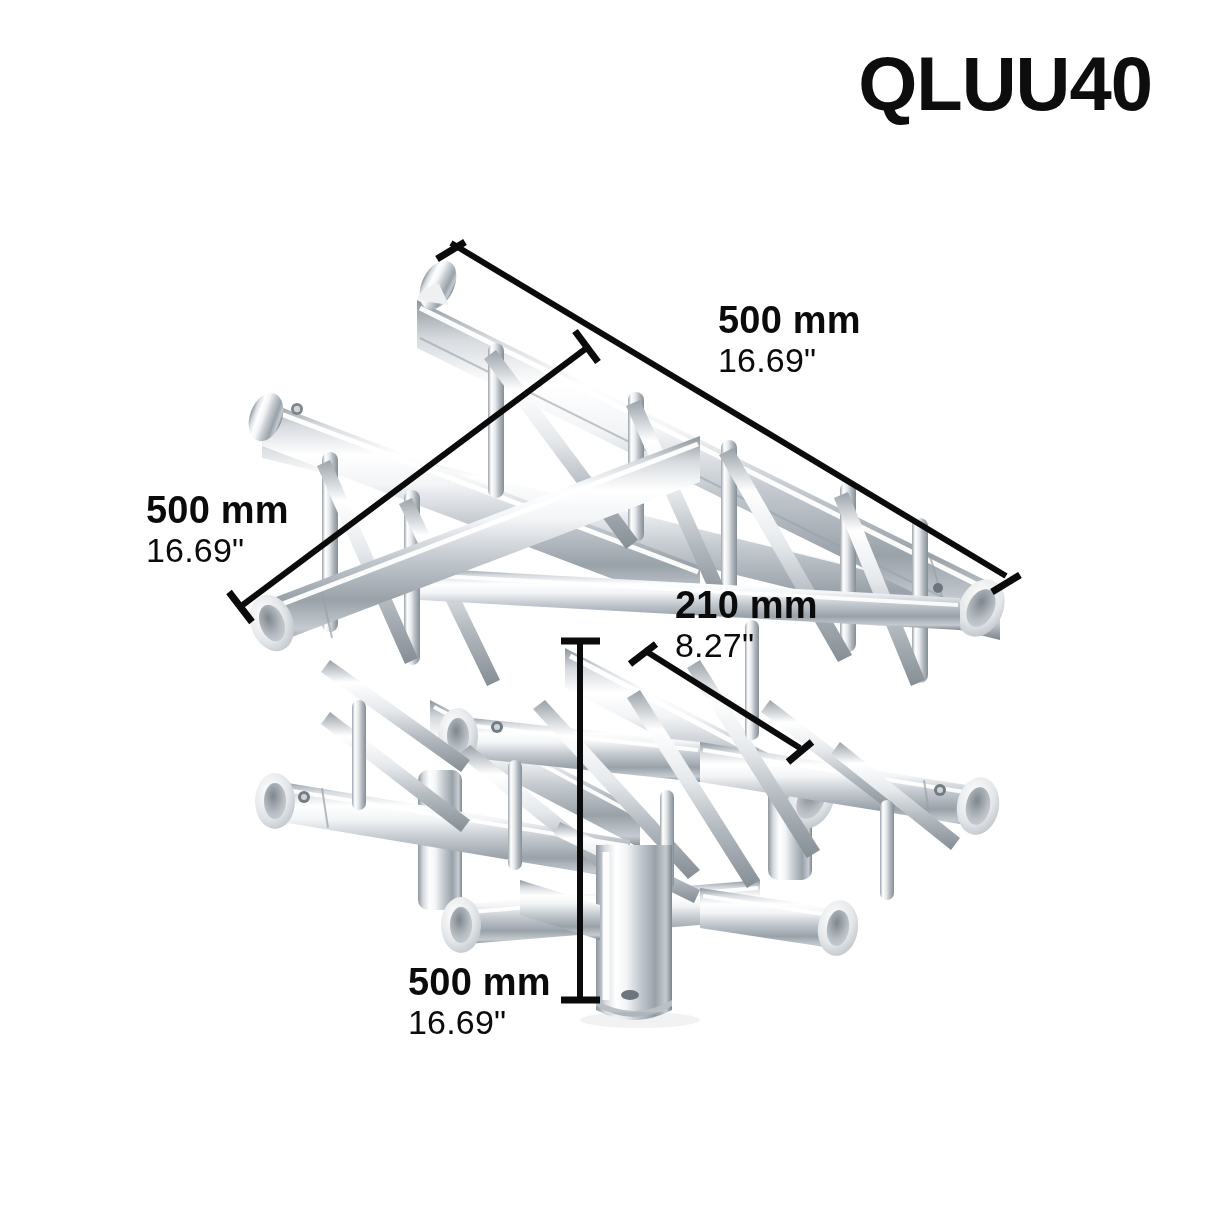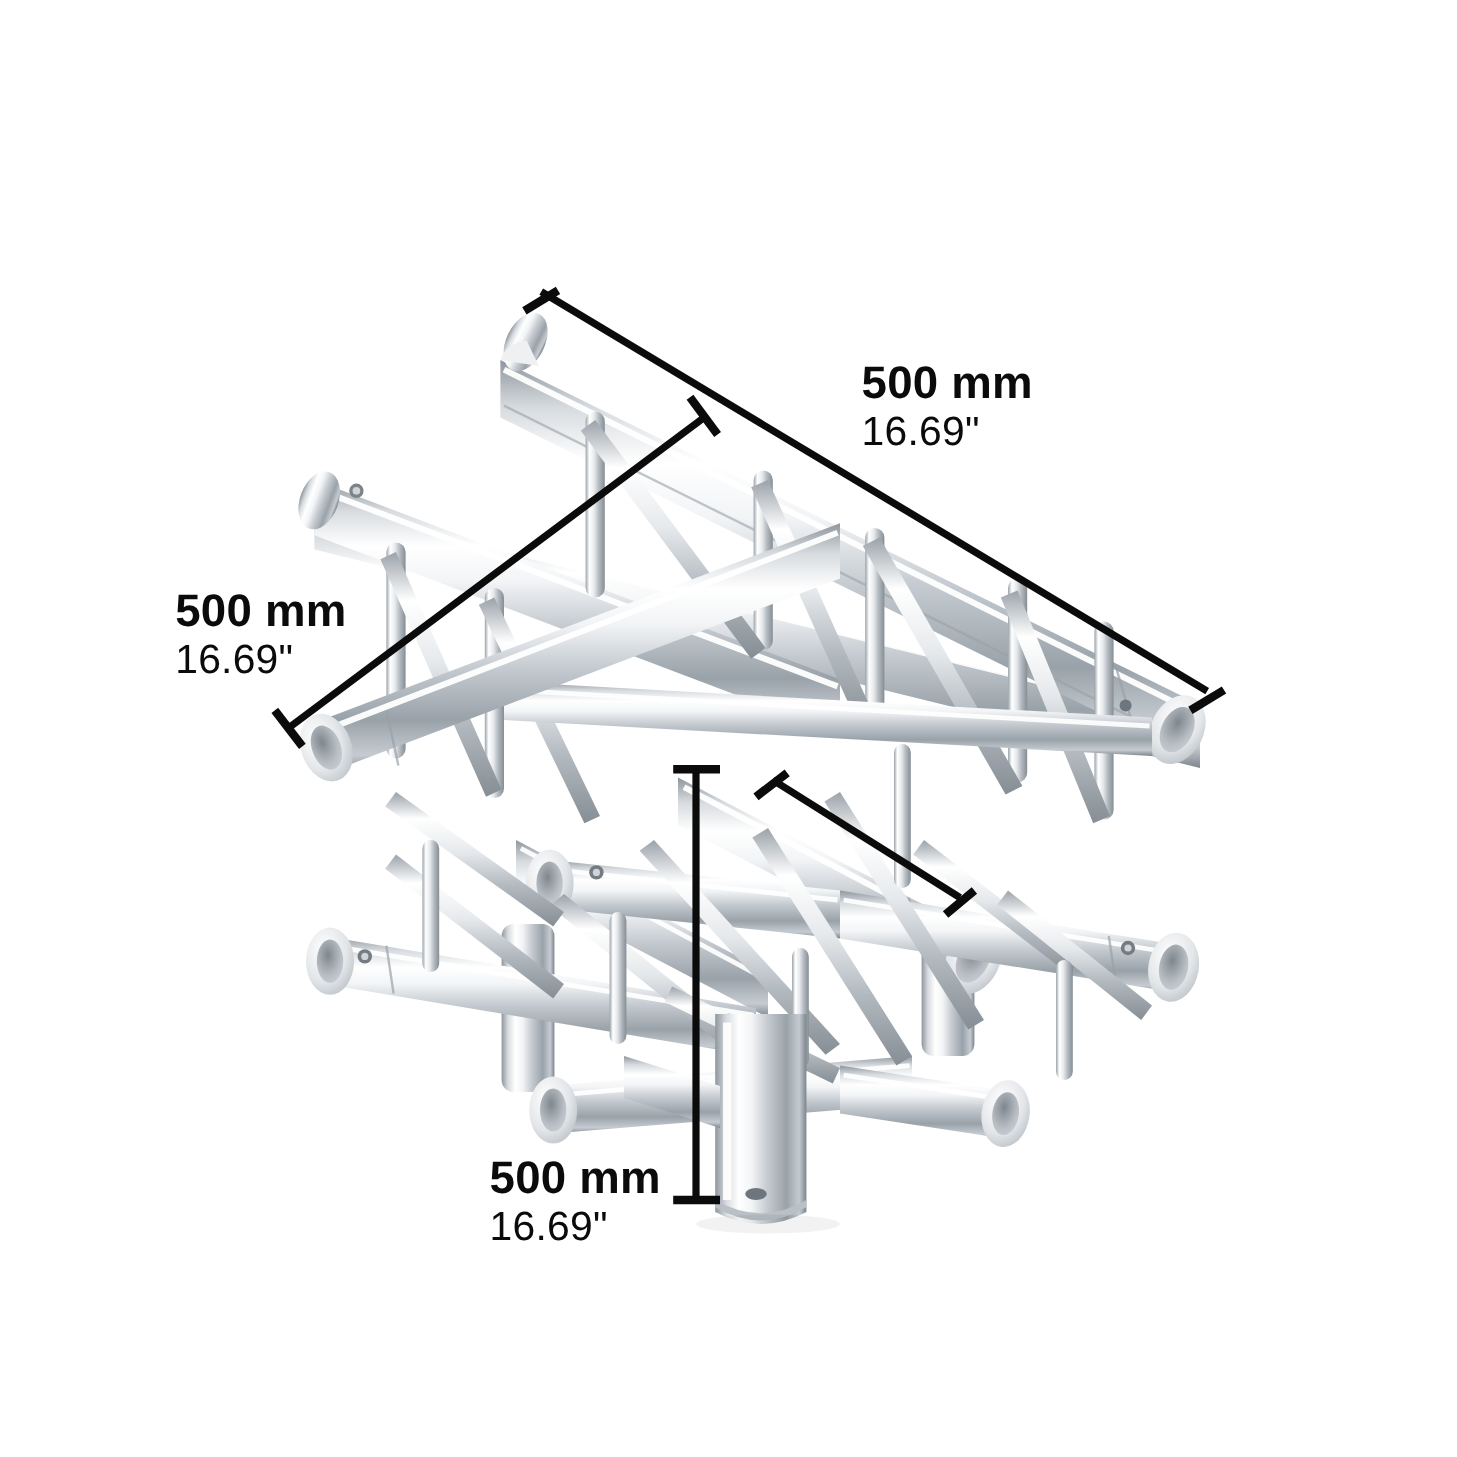--- a/index.html
+++ b/index.html
@@ -325,30 +325,35 @@
       </g>
 
       <g>
         <line x1="580" y1="641" x2="580" y2="1000"></line>
         <line x1="561" y1="641" x2="600" y2="641" stroke-width="7"></line>
         <line x1="561" y1="1000" x2="600" y2="1000" stroke-width="7"></line>
       </g>
     </g>
   </svg>
 
+  <div class="product-title">QLUU40</div>
 
   <div class="dim-label lbl-top">
     <div class="dim-metric">500 mm</div>
     <div class="dim-imperial">16.69"</div>
   </div>
 
   <div class="dim-label lbl-left">
     <div class="dim-metric">500 mm</div>
     <div class="dim-imperial">16.69"</div>
   </div>
 
+  <div class="dim-label lbl-middle">
+    <div class="dim-metric">210 mm</div>
+    <div class="dim-imperial">8.27"</div>
+  </div>
 
   <div class="dim-label lbl-bottom">
     <div class="dim-metric">500 mm</div>
     <div class="dim-imperial">16.69"</div>
   </div>
 
 </div>
 
 </body></html>

